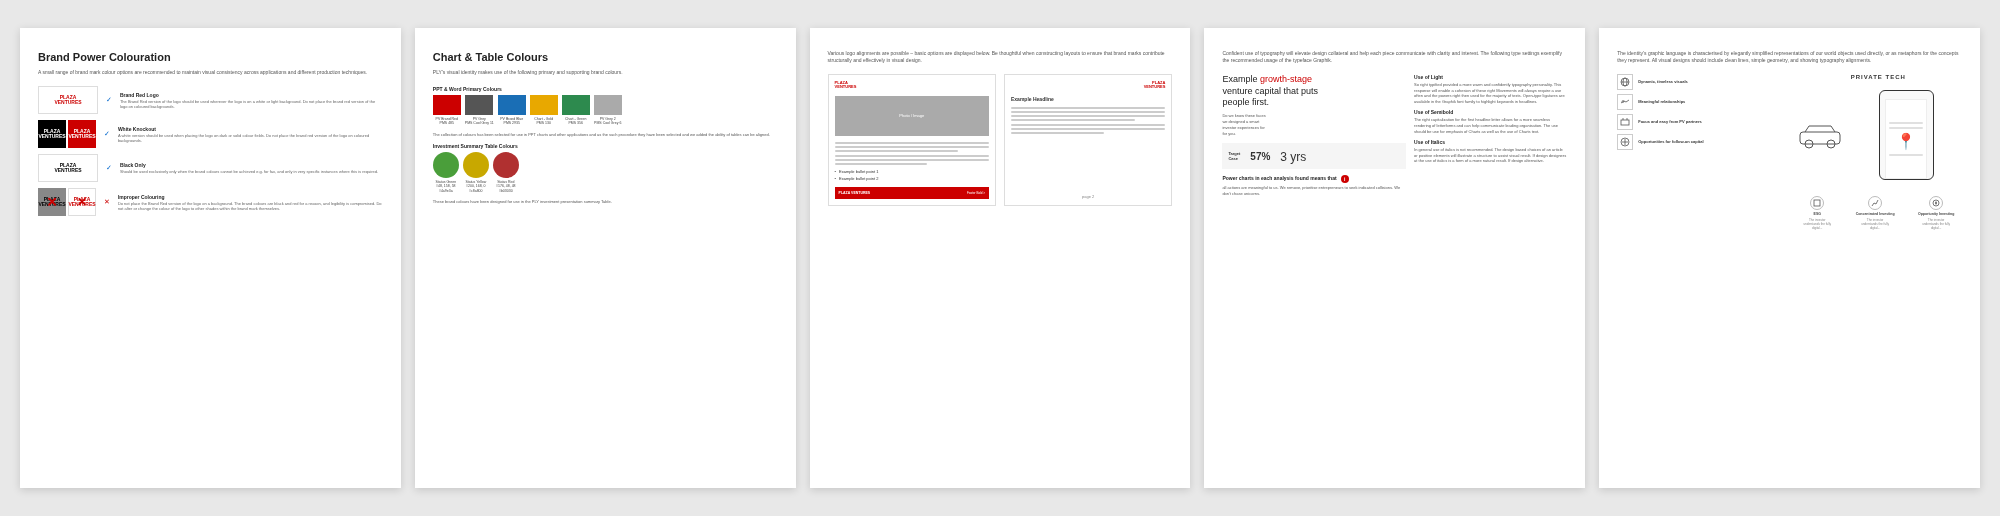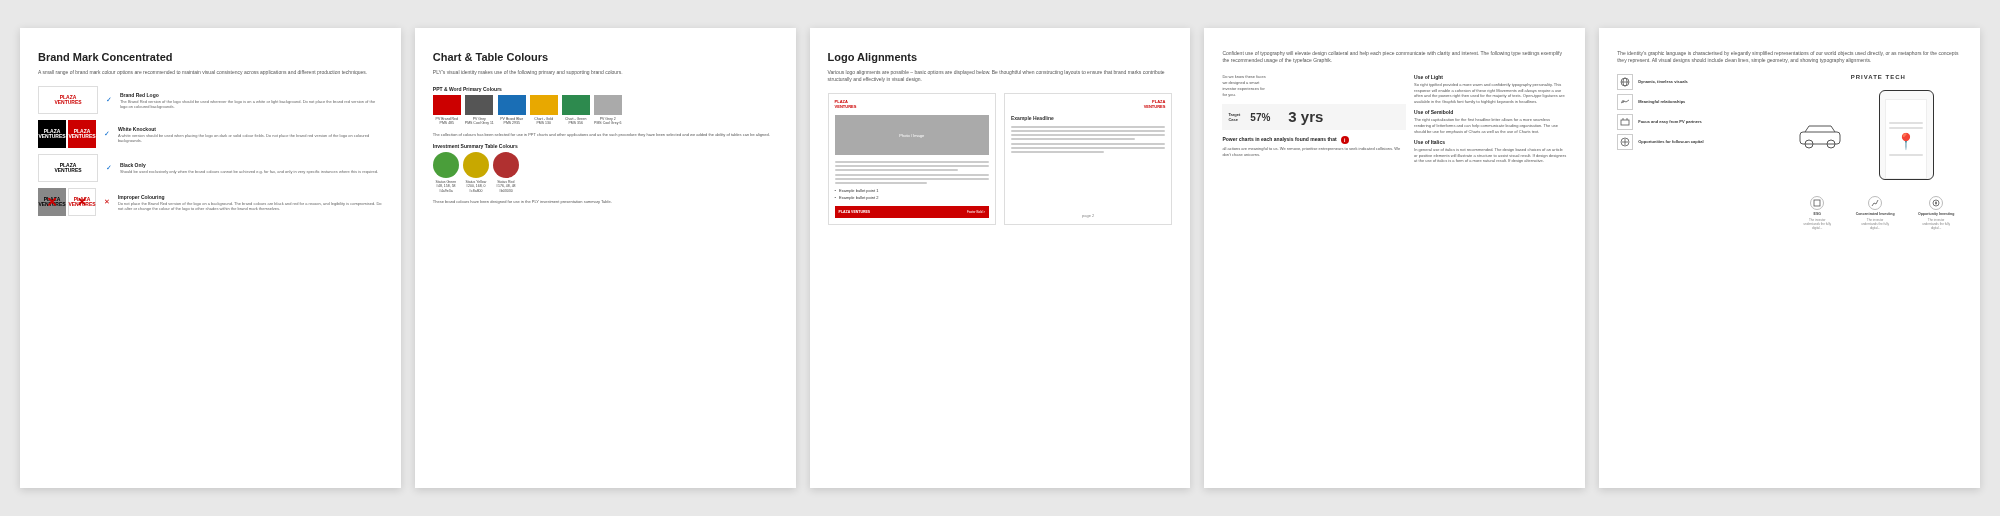--- a/index.html
+++ b/index.html
@@ -384,21 +384,21 @@
       text-align: center;
       max-width: 30px;
     }
   </style>
 </head>
 <body>
 
 <div class="pages-container">
 
   <div class="page">
-    <div class="page-title">Brand Mark Concentrated</div>
+    <div class="page-title">Brand Power Colouration</div>
     <div class="page-subtitle">A small range of brand mark colour options are recommended to maintain visual consistency across applications and different production techniques.</div>
 
     <div class="brand-row">
       <div class="brand-logo-box white-bg">
         <div class="logo-text-red">PLAZA<br>VENTURES</div>
       </div>
       <div class="checkmark">✓</div>
       <div class="brand-label-section">
         <div class="brand-label-title">Brand Red Logo</div>
         <div class="brand-label-desc">The Brand Red version of the logo should be used wherever the logo is on a white or light background. Do not place the brand red version of the logo on coloured backgrounds.</div>
@@ -502,21 +502,20 @@
       <div class="color-item">
         <div class="color-circle" style="background:#b03030;"></div>
         <div class="color-label">Status Red<br>#176, 48, 48<br>#b03030</div>
       </div>
     </div>
 
     <div class="small-text">These brand colours have been designed for use in the PLY investment presentation summary Table.</div>
   </div>
 
   <div class="page">
-    <div class="page-title">Logo Alignments</div>
     <div class="page-subtitle">Various logo alignments are possible – basic options are displayed below. Be thoughtful when constructing layouts to ensure that brand marks contribute structurally and effectively in visual design.</div>
 
     <div class="logo-align-section">
 
       <div style="flex:1;border:0.5px solid #ddd;padding:6px;display:flex;flex-direction:column;gap:2px;">
         <div style="display:flex;align-items:center;gap:3px;margin-bottom:4px;">
           <div style="font-size:4px;font-weight:900;color:#cc0000;line-height:1.1;">PLAZA<br>VENTURES</div>
         </div>
         <div class="preview-image-box">
           <span class="preview-text">Photo / Image</span>
@@ -558,29 +557,34 @@
         <div style="margin-top:auto;text-align:center;font-size:4px;color:#888;">page 2</div>
       </div>
     </div>
   </div>
 
   <div class="page">
     <div class="page-subtitle">Confident use of typography will elevate design collateral and help each piece communicate with clarity and interest. The following type settings exemplify the recommended usage of the typeface Graphik.</div>
 
     <div style="display:flex;gap:8px;">
       <div style="flex:1.2;">
+        <div class="type-heading">
+          <span>Example </span><span class="highlight">growth-stage</span><br>
+          <span>venture capital that puts</span><br>
+          <span>people first.</span>
+        </div>
         <div class="type-body">Do we know these faces<br>we designed a smart<br>investor experiences for<br>for you.</div>
 
         <div class="target-row">
           <div>
             <div style="font-size:4px;font-weight:700;color:#333;">Target<br>Case</div>
           </div>
           <div class="target-value">57%</div>
           <div>
-            <span style="font-size:15px;font-weight:700;color:#333;margin-left:8px;">3 yrs</span>
+            <span style="font-size:12px;font-weight:400;color:#333;">3 yrs</span>
           </div>
         </div>
 
         <div class="type-section-title">Power charts in each analysis found means that<span class="info-icon">i</span></div>
         <div style="font-size:4px;color:#555;line-height:1.4;margin-bottom:4px;">all actions are meaningful to us. We remove, prioritise entrepreneurs to seek indicated collisions. We don't chase unicorns.</div>
       </div>
 
       <div style="flex:1;">
         <div class="type-section-title">Use of Light</div>
         <div style="font-size:4px;color:#555;line-height:1.4;margin-bottom:5px;">So right typified provided a more warm and confidently typography personality. This response will enable a cohesion of these right Movements will always require a use often and the powers right then used for the majority of texts. Open-type ligatures are available in the Graphik font family to highlight keywords in headlines.</div>

